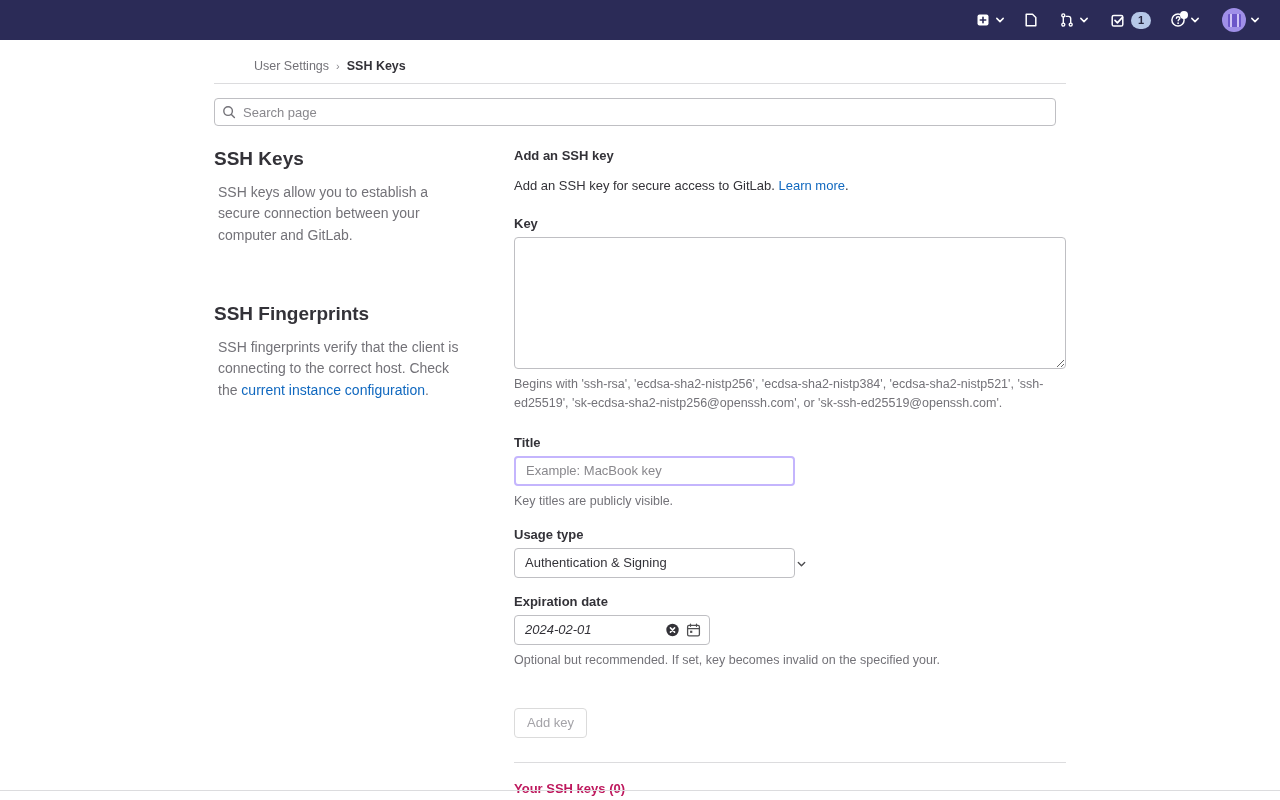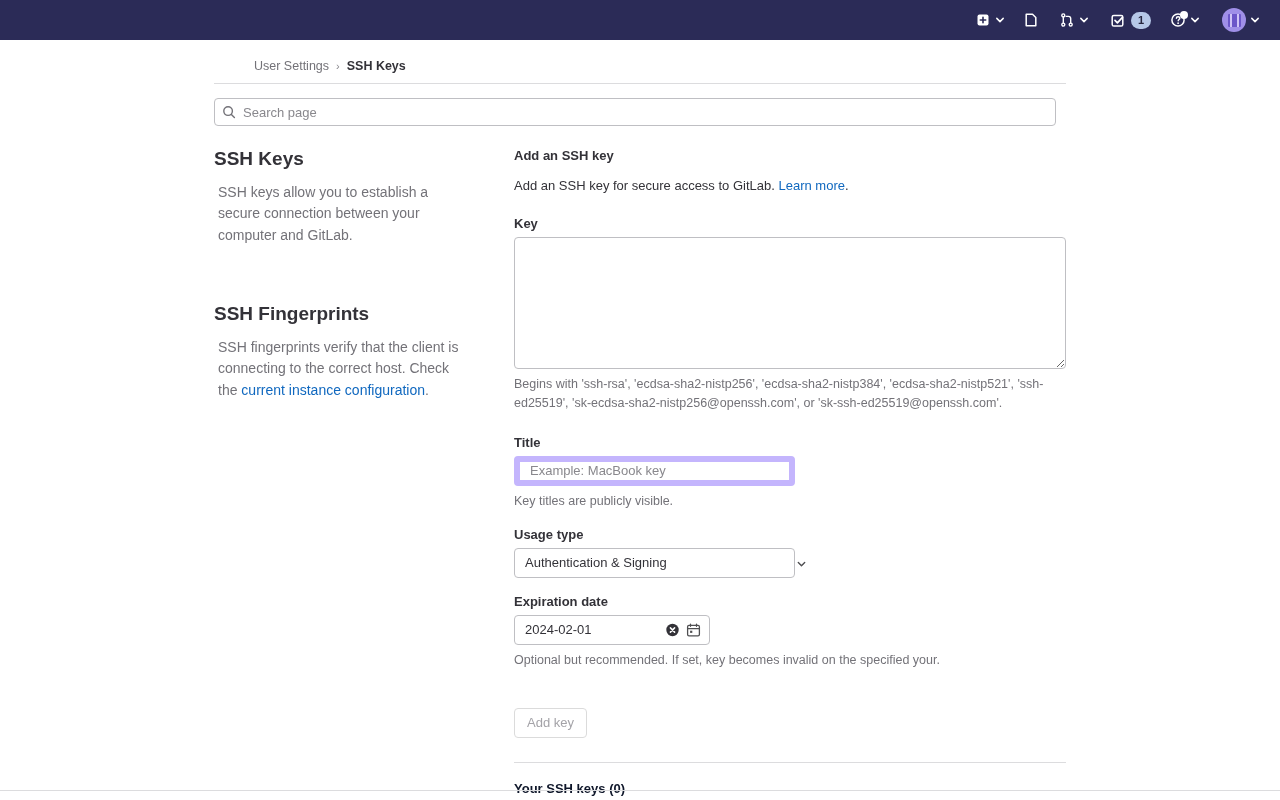--- a/index.html
+++ b/index.html
@@ -247,21 +247,21 @@
     outline: none;
     display: block;
   }
 
   .field-block { margin-bottom: 16px; }
   .field-block.key-block { margin-bottom: 22px; }
 
   .text-input {
     width: 281px;
     height: 30px;
-    border: 6px solid #c4b5fd;
+    border: 2px solid #c4b5fd;
     border-radius: 4px;
     padding: 0 10px;
     font-size: 13px;
     font-family: "Liberation Sans", sans-serif;
     color: #333238;
     background: #fff;
     outline: none;
     display: block;
   }
   .text-input::placeholder { color: #89888d; }
@@ -302,20 +302,21 @@
     width: 196px;
     height: 30px;
     border: 1px solid #bfbfc3;
     border-radius: 4px;
     background: #fff;
     display: flex;
     align-items: center;
     padding: 0 41px 0 10px;
     font-size: 13px;
     color: #333238;
+    font-style: italic;
   }
   .date-clear {
     position: absolute;
     right: 30px;
     top: 50%;
     transform: translateY(-50%);
     width: 15px;
     height: 15px;
     cursor: pointer;
   }
@@ -347,21 +348,21 @@
 
   .section-rule {
     margin: 24px 0 0 0;
     height: 1px;
     background: #dcdcde;
     width: 552px;
   }
   .keys-title {
     font-size: 13px;
     font-weight: 700;
-    color: #0f172a;
+    color: #be185d;
     margin: 18px 0 0 0;
   }
 
   .bottom-rule {
     position: absolute;
     left: 0;
     right: 0;
     bottom: 9px;
     height: 1px;
     background: #dcdcde;

